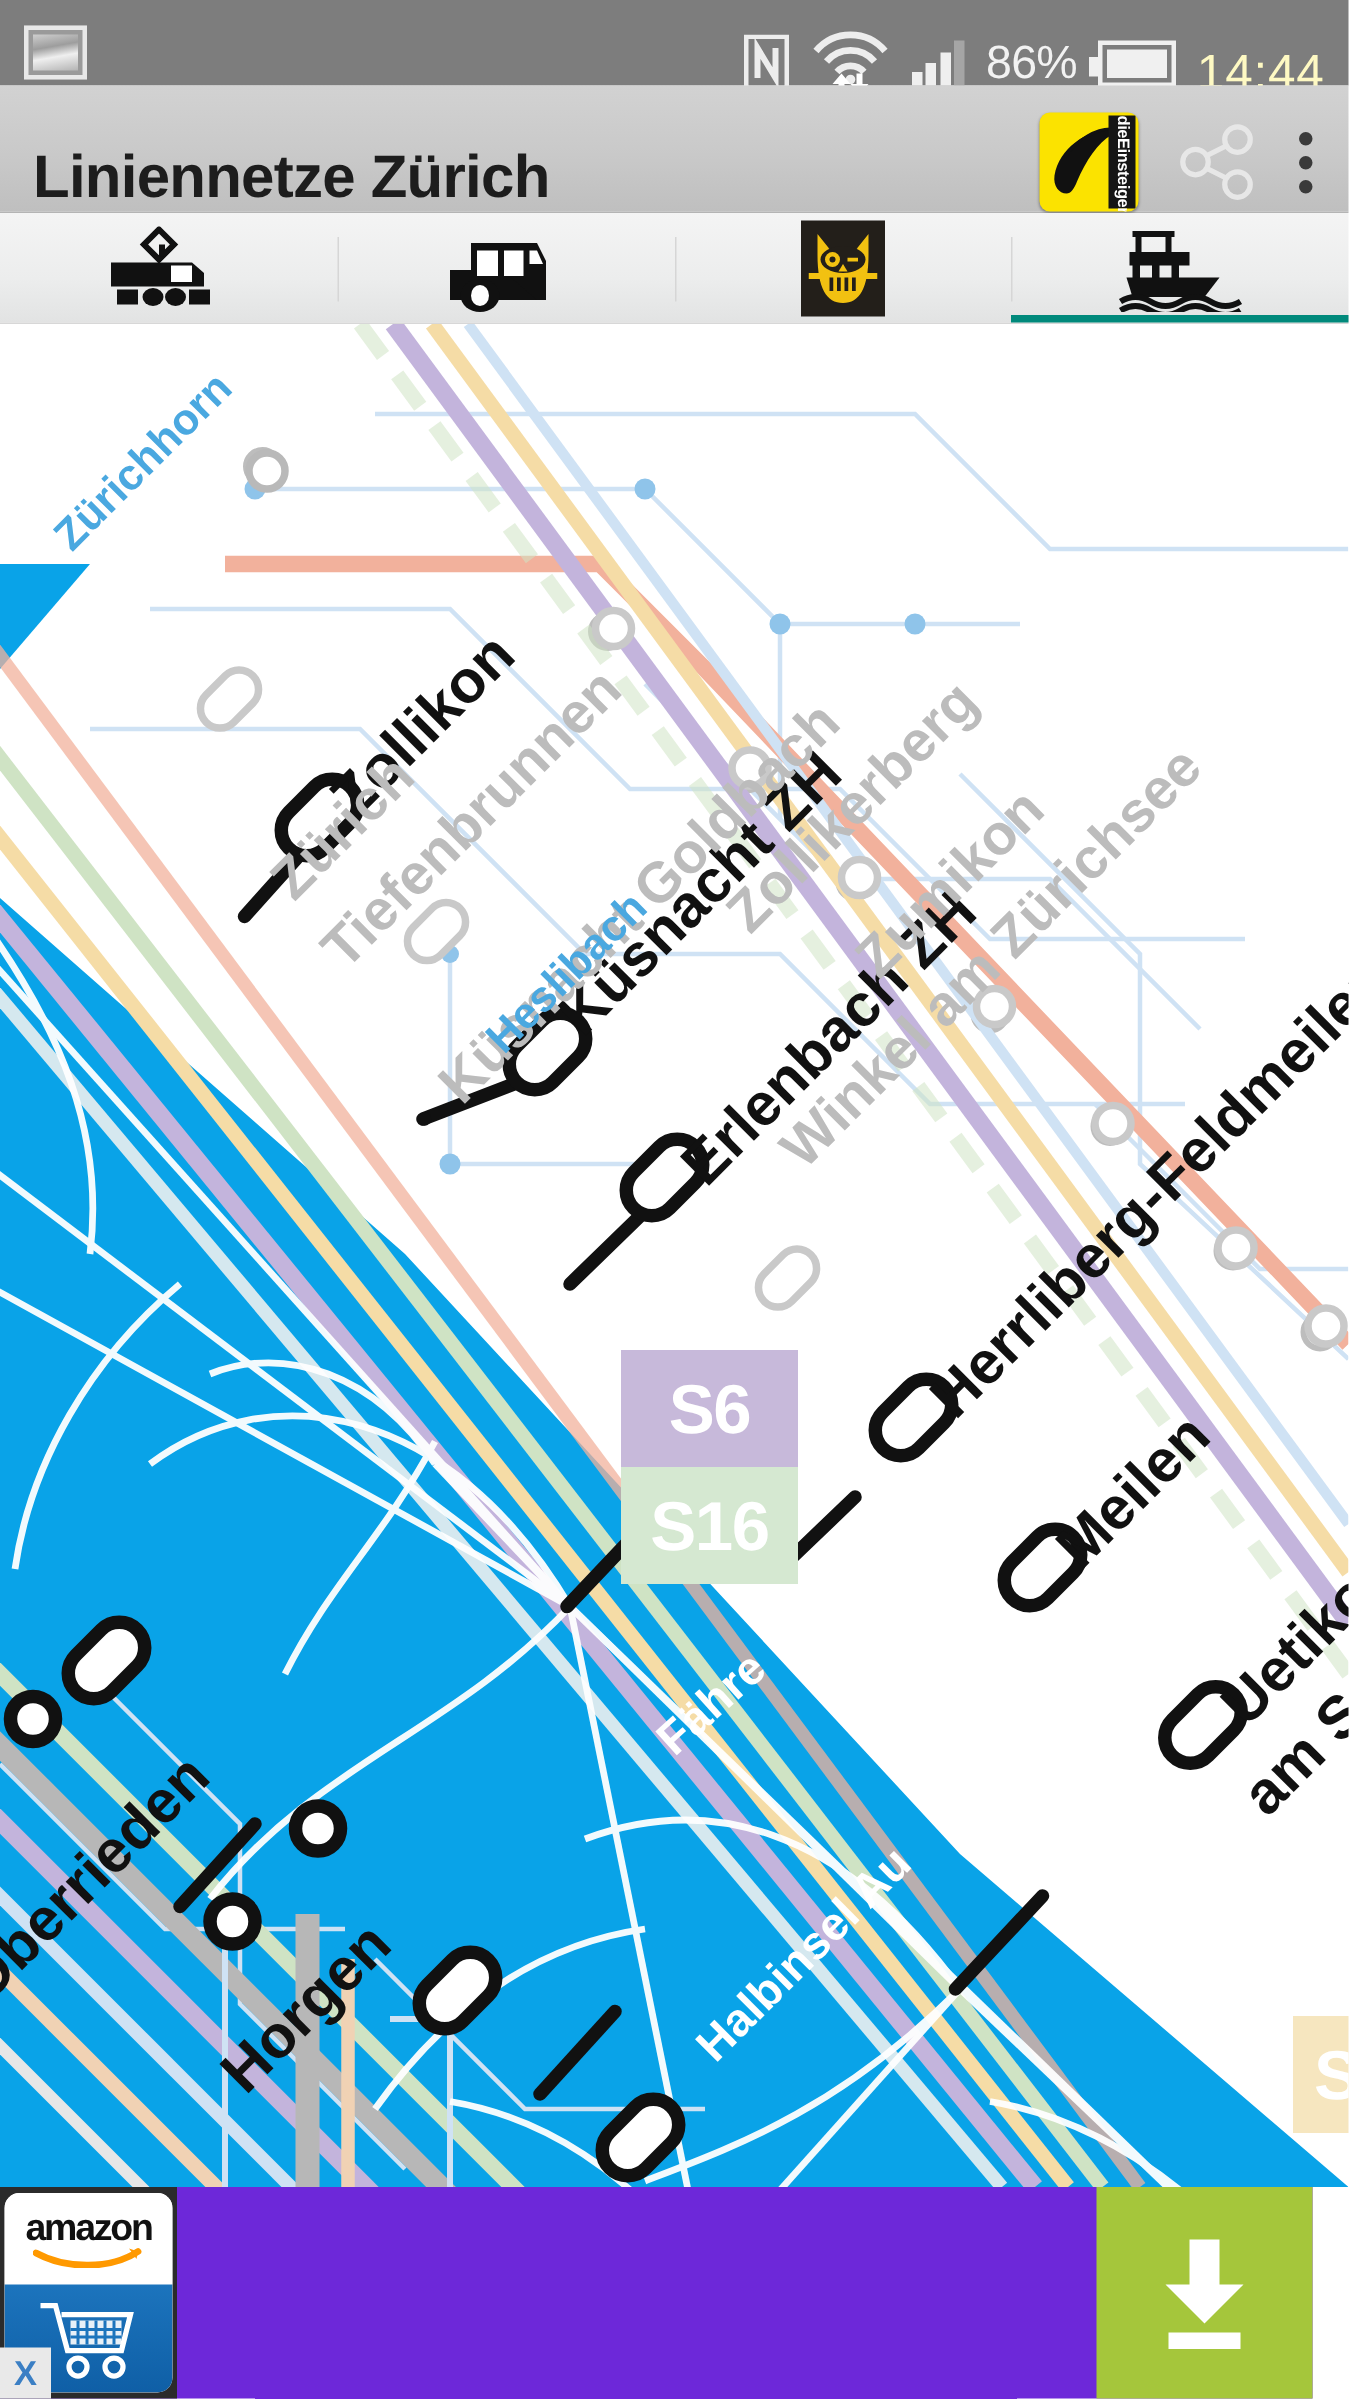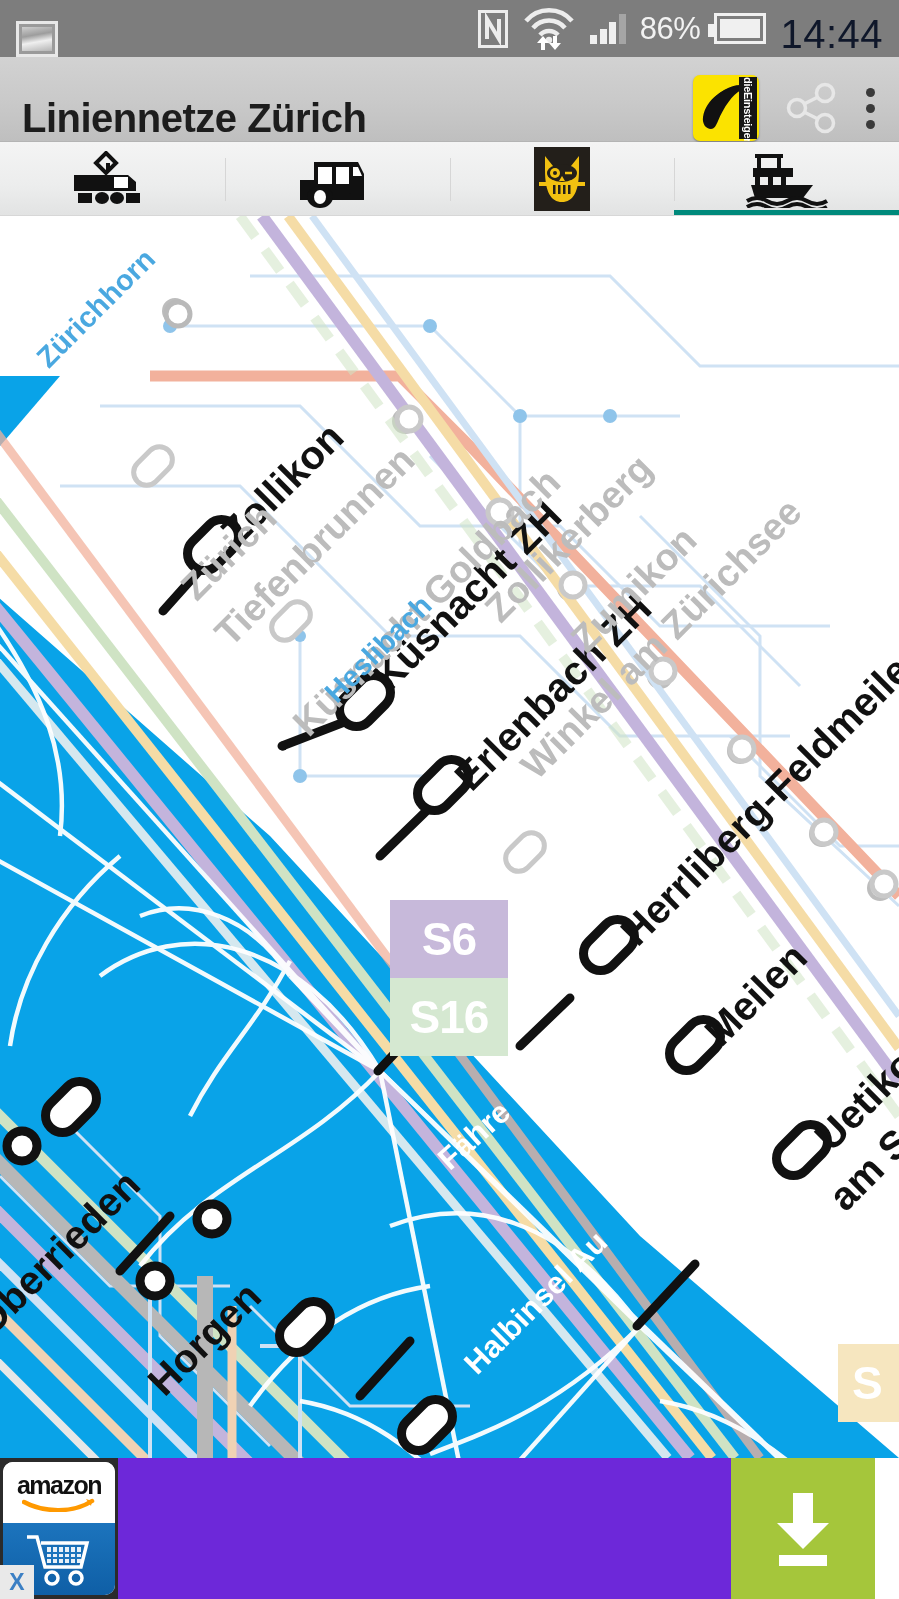--- a/index.html
+++ b/index.html
@@ -2,36 +2,36 @@
 <html><head>
 <meta charset="utf-8">
 <style>
   * { margin:0; padding:0; box-sizing:border-box; }
   html,body { width:899px; height:1599px; overflow:hidden; background:#fff;
     font-family:"Liberation Sans", sans-serif; }
 
   
   #status-bar{
     position:absolute; left:0; top:0; width:899px; height:57px;
-    background:#7d7d7d; display:flex; align-items:flex-end; padding:0 16px;
+    background:#7d7d7d; display:flex; align-items:flex-start; padding:17px 16px;
   }
   .sb-left{ display:flex; align-items:center; gap:10px; }
   .sb-right{ margin-left:auto; display:flex; align-items:center; gap:14px; }
   .shot-icon{ width:42px; height:36px; border:3px solid #e8e8e8; background:#9a9a9a;
     display:flex; align-items:center; justify-content:center; }
   .shot-inner{ width:30px; height:24px; background:linear-gradient(170deg,#cfcfcf 0%,#9d9d9d 35%,#efefef 60%,#b4b4b4 100%); }
   .sig{ display:flex; align-items:flex-end; gap:2.5px; height:30px; }
   .sig i{ display:block; width:7px; background:#efefef; }
   .sig i.b1{height:9px} .sig i.b2{height:15px} .sig i.b3{height:22px}
   .sig i.b4{height:30px; background:#a5a5a5;}
   .batt-pct{ color:#f2f2f2; font-size:31px; letter-spacing:-0.5px; }
   .batt{ width:52px; height:31px; border:3px solid #f0f0f0; position:relative; }
   .batt:before{content:""; position:absolute; left:-9px; top:8px; width:6px; height:13px; background:#f0f0f0;}
   .batt-fill{ position:absolute; inset:3px; background:#f0f0f0; }
-  .clock{ color:#0f172a; font-size:40px; letter-spacing:0.5px;margin-top:12px; }
+  .clock{ color:#fef9c3; font-size:33px; letter-spacing:0.5px;margin-top:12px; }
 
   
   #app-bar{
     position:absolute; left:0; top:57px; width:899px; height:85px;
     background:linear-gradient(180deg,#d2d2d2 0%,#c9c9c9 55%,#bfbfbf 100%);
     display:flex; align-items:flex-end; padding:0 22px;
     border-bottom:1px solid #b4b4b4;
   }
   #app-title{ font-size:40px; font-weight:bold; color:#1d1d1d; letter-spacing:-0.5px; }
   .bar-actions{ margin-left:auto; display:flex; align-items:center; gap:26px; }
@@ -67,21 +67,21 @@
   #map svg{ position:absolute; left:0; top:0; }
 
   .lbl{ position:absolute; white-space:nowrap; transform-origin:0 50%;
         font-family:"Liberation Sans", sans-serif; pointer-events:none; }
   .lbl.major{ color:#111; font-weight:bold; }
   .lbl.ghost{ color:#bcbcbc; font-weight:bold; }
   .lbl.boat{ color:#4aa8e0; font-weight:bold; }
   .lbl.white{ color:#ffffff; font-weight:bold; }
 
   .sbadge{ position:absolute; display:flex; align-items:center; justify-content:center;
-     color:#fff; font-weight:bold; font-size:46px; letter-spacing:-1px; }
+     color:#fff; font-weight:bold; font-size:46px; letter-spacing:-1px;margin-left:24px; }
 
   
   #ad{
     position:absolute; left:0; top:1458px; width:875px; height:141px;
     background:#6d28d9; display:flex; align-items:stretch;
   }
   .ad-icon{ width:118px; height:141px; position:relative; flex:none; background:#2b2b2b; }
   .amz{ position:absolute; left:3px; top:4px; width:112px; height:133px;
      border-radius:10px; overflow:hidden; background:#fff; }
   .amz-top{ height:46%; background:#fff; display:flex; align-items:center; justify-content:center;

